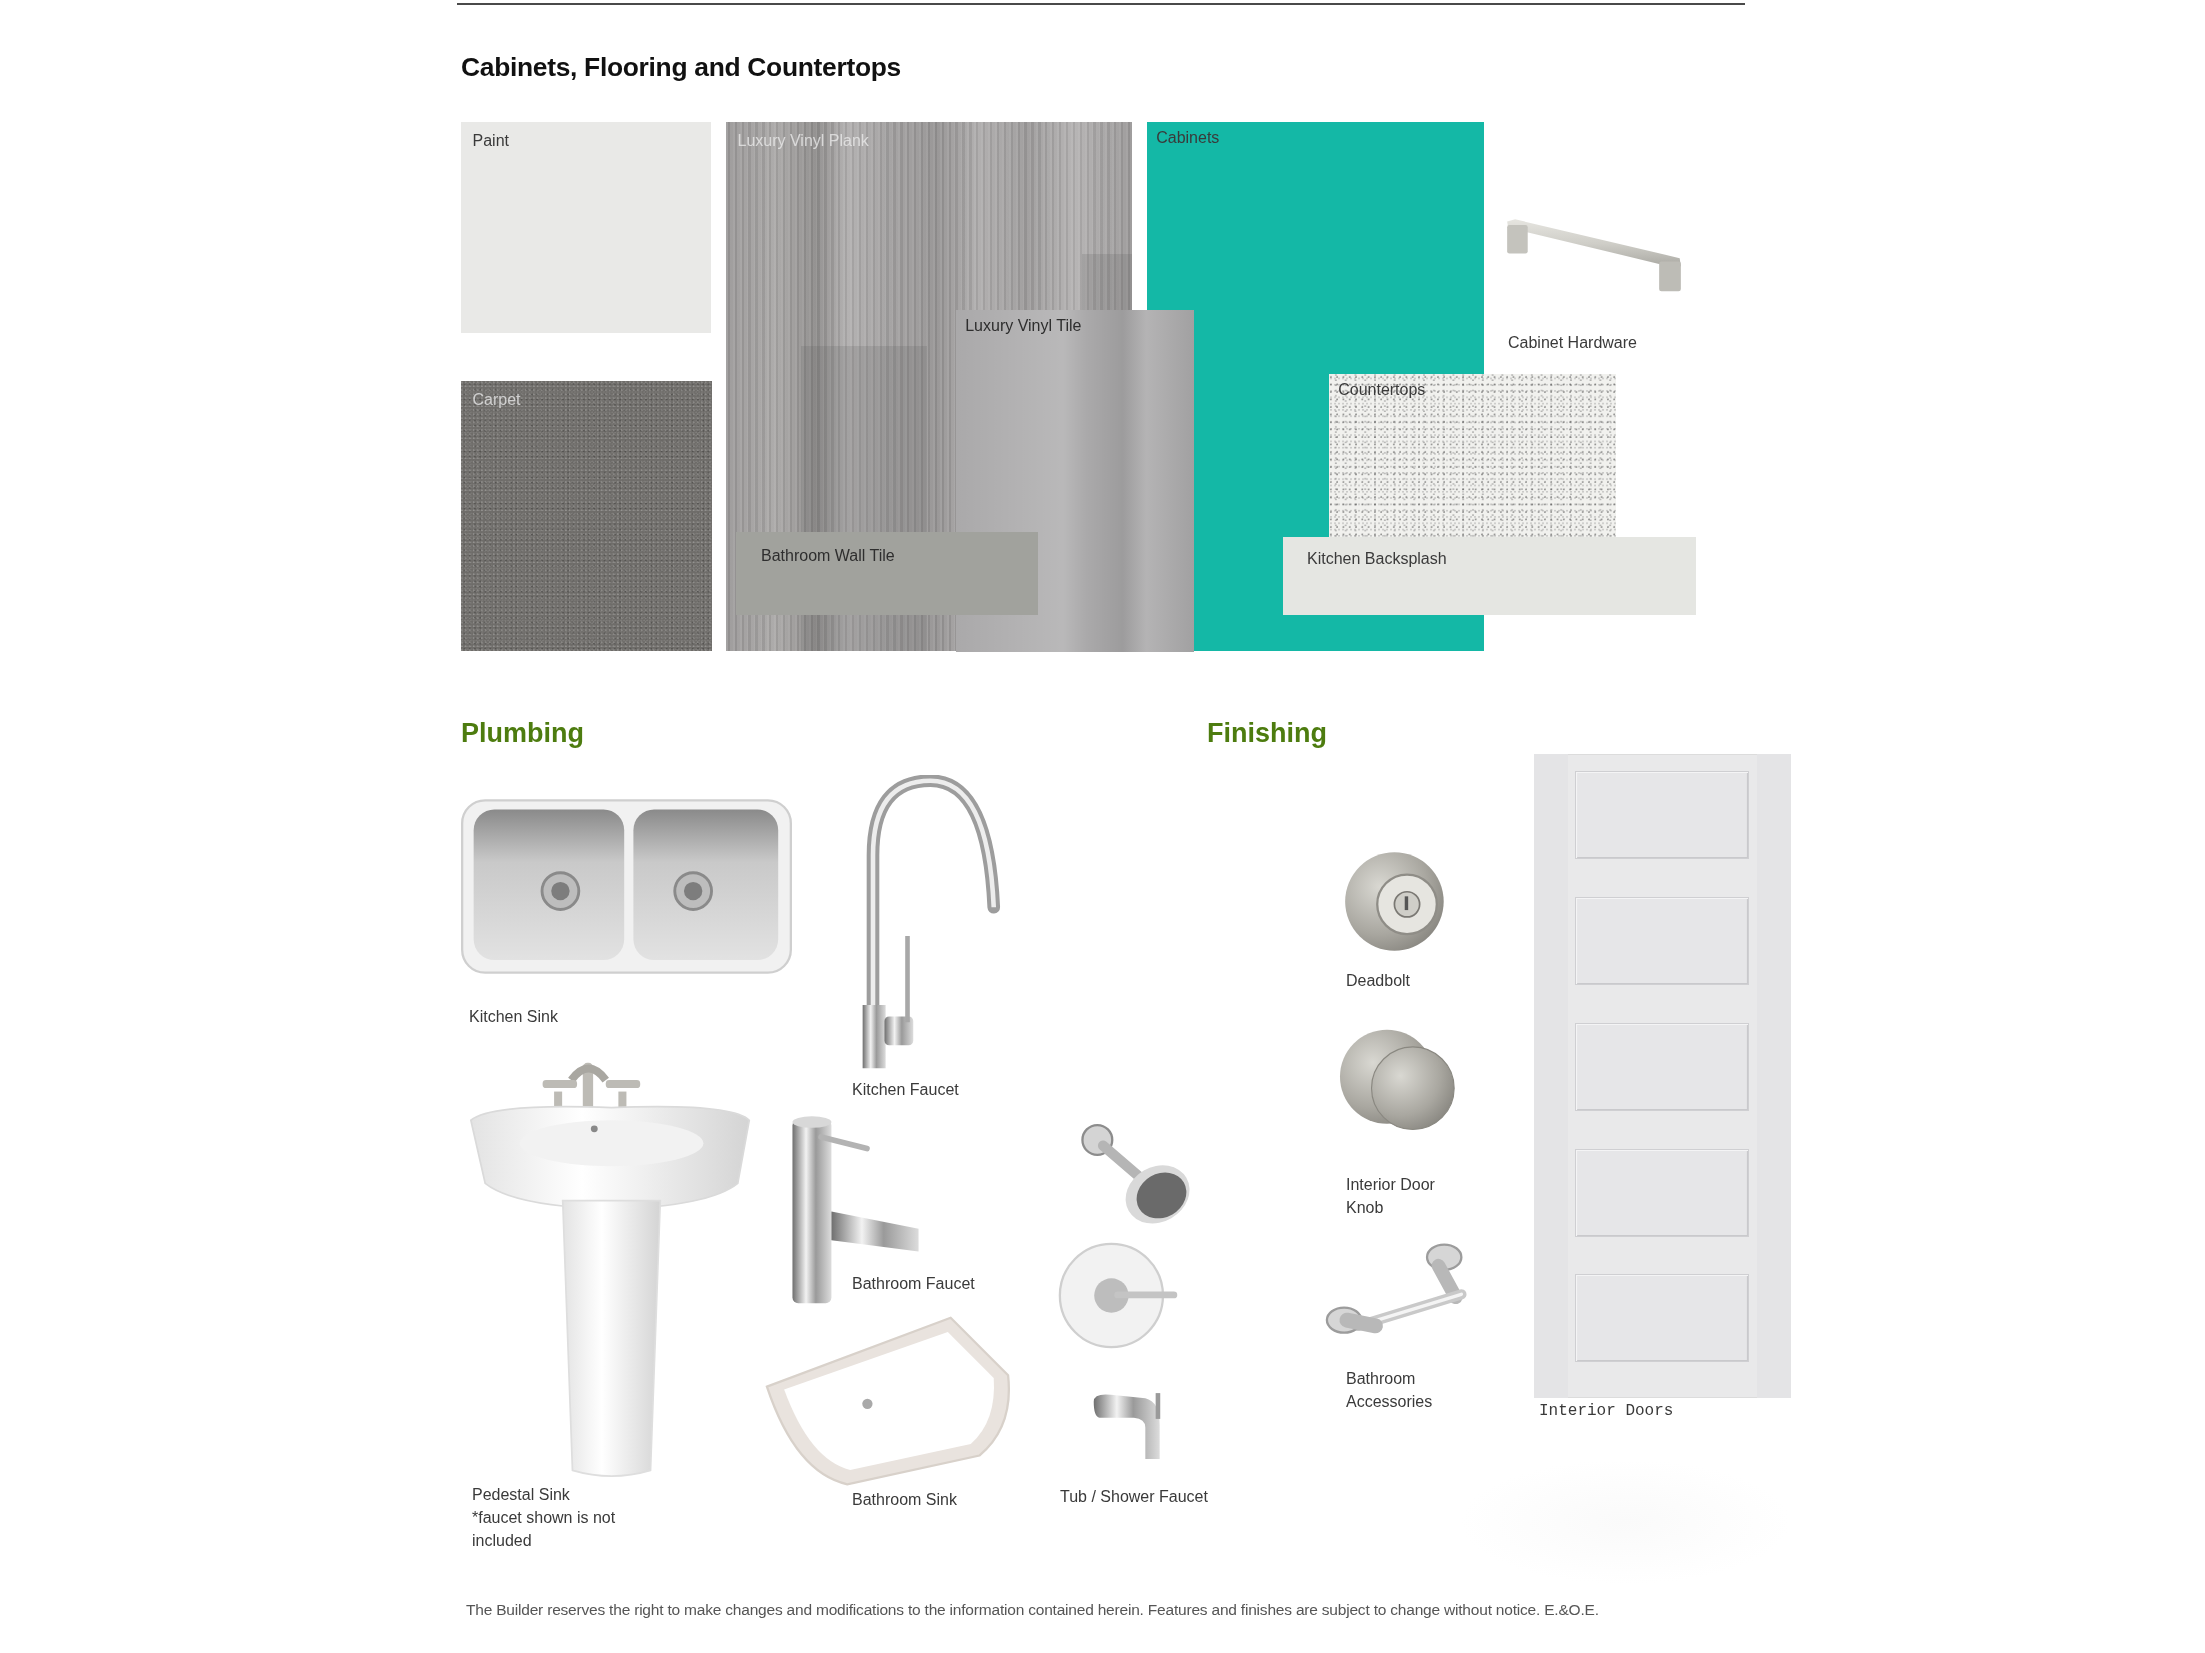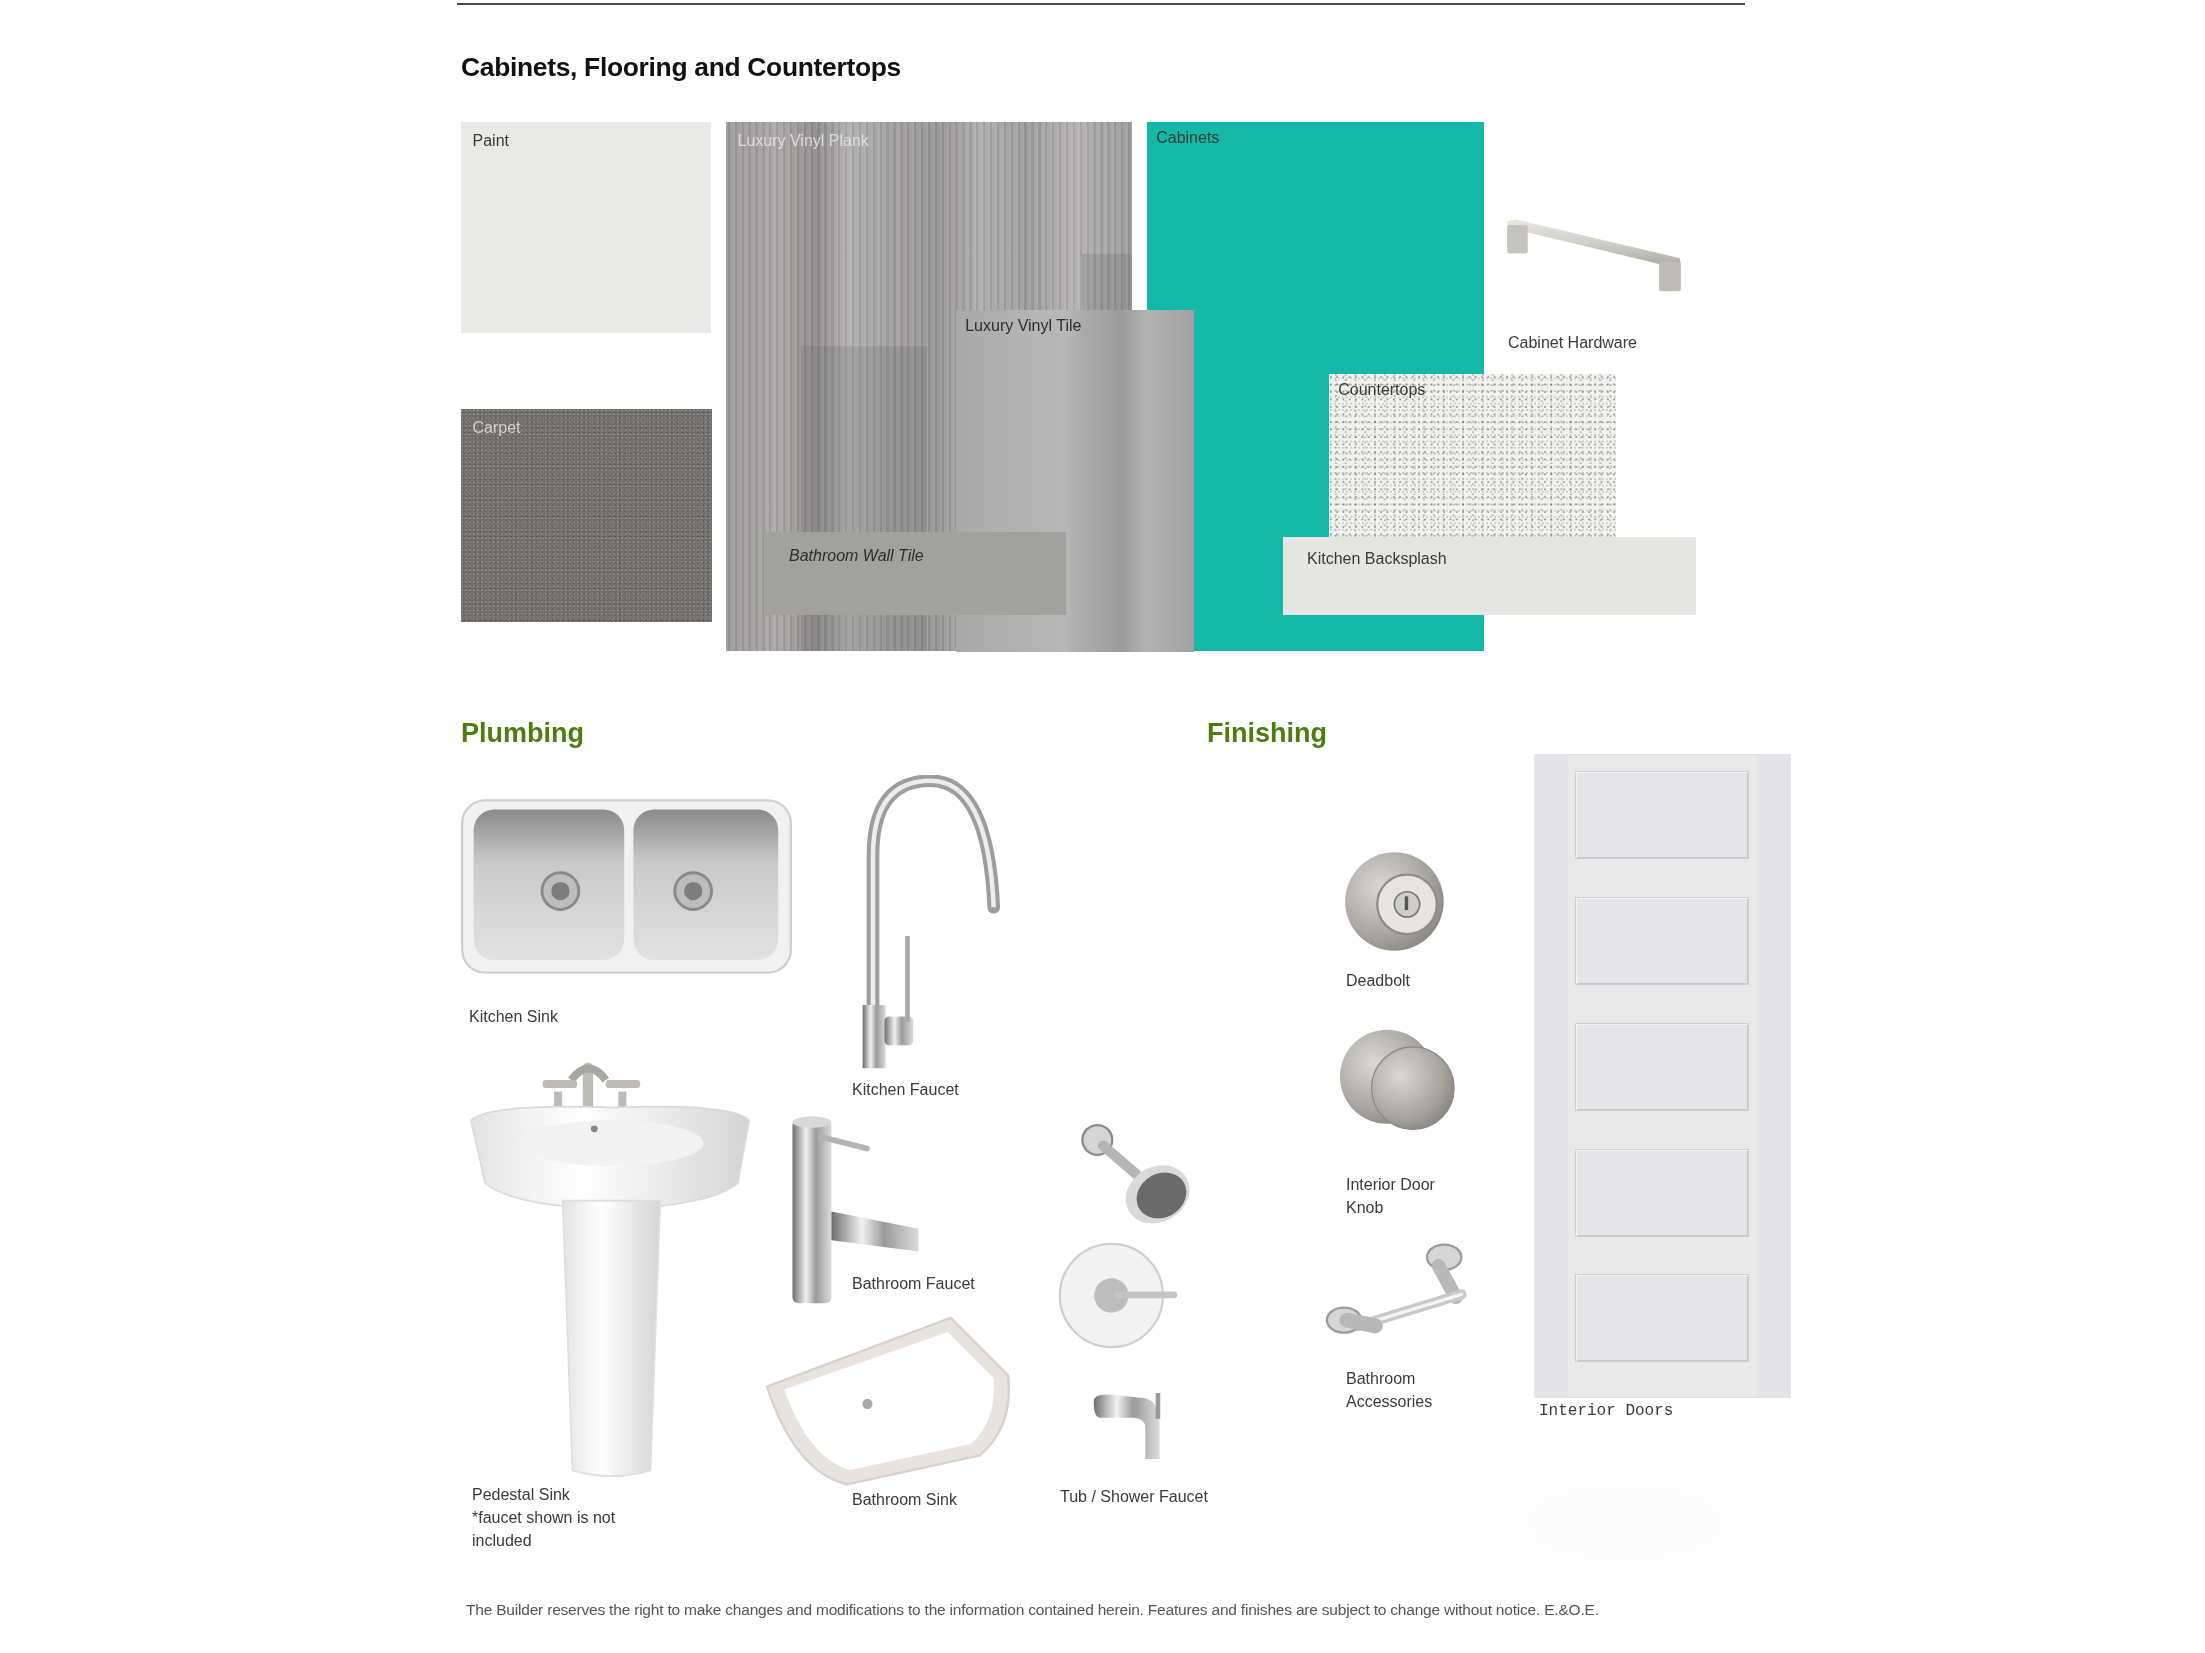--- a/index.html
+++ b/index.html
@@ -8,37 +8,37 @@
   .abs { position:absolute; }
   .rule { left:457px; top:2.9px; width:1288px; height:2.3px; background:#4a4a4a; }
   .h1 { font-weight:bold; font-size:26.4px; color:#111; letter-spacing:-0.3px; }
   .h2 { font-weight:bold; font-size:27px; color:#4d7c0f; }
   .lbl { font-size:16px; color:#3a3a3a; white-space:nowrap; }
   .lbl-light { color:#f2f2f2; opacity:0.85; }
   .swatch-label { position:absolute; left:11.5px; top:10.3px; font-size:16px; color:#3a3a3a; }
 
   
   .paint { left:461px; top:122px; width:250px; height:211px; background:#e9e9e7; }
-  .carpet { left:461px; top:381px; width:251px; height:213px;
+  .carpet { left:461px; top:381px; width:251px; height:270px;
     background:
       radial-gradient(circle at 20% 30%, rgba(255,255,255,0.18) 0.6px, transparent 1.1px) 0 0/4px 4px,
       radial-gradient(circle at 70% 60%, rgba(0,0,0,0.25) 0.6px, transparent 1.1px) 0 0/5.2px 5.2px,
       radial-gradient(circle at 40% 80%, rgba(255,255,255,0.12) 0.6px, transparent 1.1px) 0 0/2.9px 2.9px,
-      #6e6c69; margin-top: 28px; }
+      #6e6c69; }
   .lvp { left:726px; top:122px; width:406px; height:529px;
     background:
       repeating-linear-gradient(90deg, rgba(255,255,255,0.10) 0 1.7px, rgba(0,0,0,0.06) 1.7px 4px, rgba(255,255,255,0.05) 4px 6.9px),
       linear-gradient(90deg, #9a9898 0%, #a9a7a6 12%, #8f8d8c 22%, #b0aeae 30%, #a2a0a0 40%, #959393 52%, #aeacac 62%, #9d9b9b 74%, #b3b1b1 86%, #9a9898 100%); }
   .lvp .plank1 { position:absolute; left:75px; top:224px; width:126px; height:305px; background:rgba(90,88,88,0.18); }
   .lvp .plank2 { position:absolute; left:356px; top:132px; width:50px; height:115px; background:rgba(90,88,88,0.18); }
   .lvt { left:956px; top:310px; width:238px; height:342px;
     background:
       linear-gradient(90deg, rgba(255,255,255,0) 0%, rgba(255,255,255,0.18) 45%, rgba(255,255,255,0) 55%, rgba(0,0,0,0.08) 70%, rgba(255,255,255,0.12) 80%, rgba(0,0,0,0.05) 100%),
       #aaa9aa; }
-  .bwt { left:764px; top:532px; width:302px; height:83px; background:#a1a29d;font-style:italic; }
+  .bwt { left:736px; top:532px; width:302px; height:83px; background:#a1a29d; }
   .cabinets { left:1147px; top:122px; width:337px; height:529px; background:#14b8a6; }
   .counter { left:1329px; top:374px; width:287px; height:163px;
     background:
       radial-gradient(circle at 30% 40%, rgba(60,60,60,0.55) 0.6px, transparent 1.1px) 0 0/6.3px 7.5px,
       radial-gradient(circle at 70% 20%, rgba(120,120,120,0.5) 0.6px, transparent 1.1px) 0 0/9.8px 5.2px,
       radial-gradient(circle at 50% 70%, rgba(150,150,150,0.45) 0.6px, transparent 1.1px) 0 0/4px 6.3px,
       #f1f1ee; }
   .backsplash { left:1283px; top:537px; width:413px; height:78px; background:#e5e6e2; }
 
   .handle { left:1502px; top:217px; width:184px; height:80px; }

